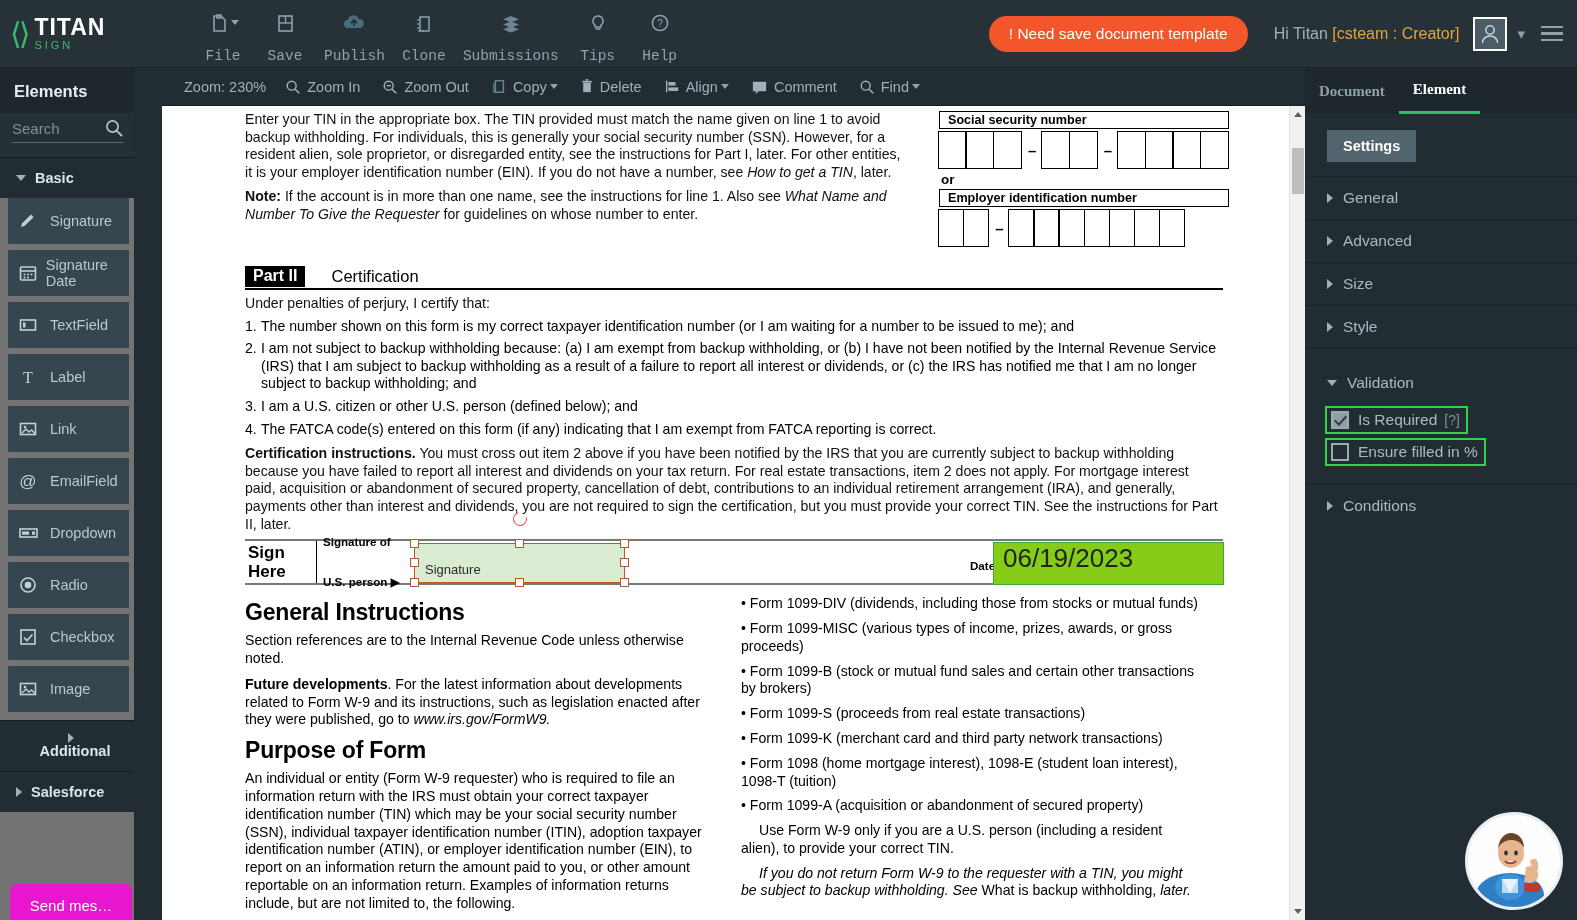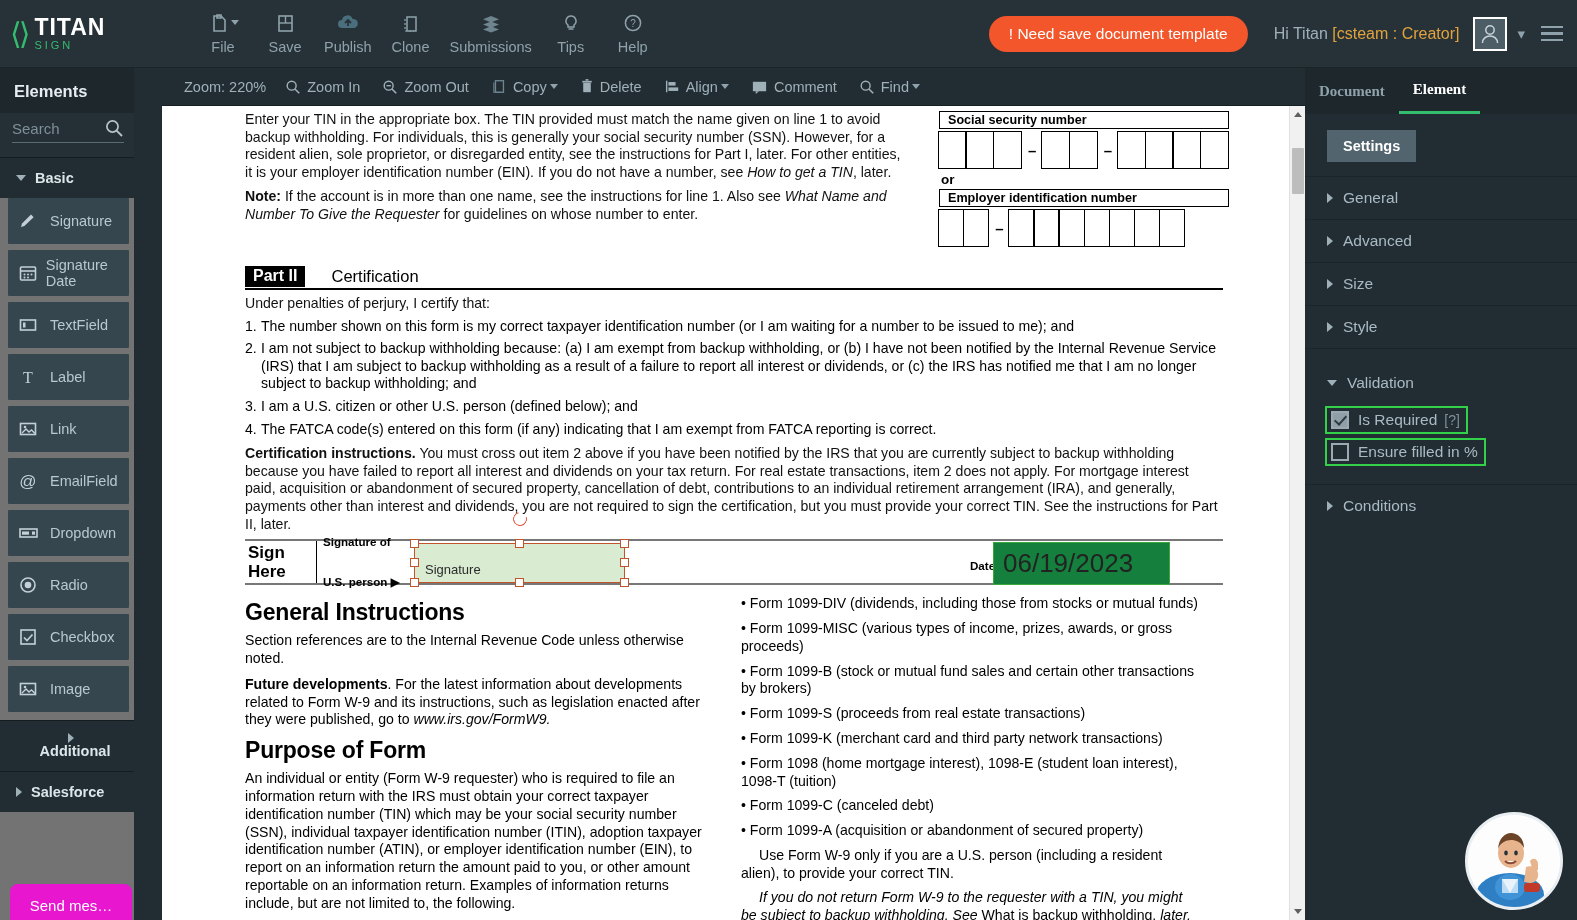--- a/index.html
+++ b/index.html
@@ -23,21 +23,21 @@
   .logo-titan { font-size: 23px; color: #fff; letter-spacing: 1px; font-weight: 700; }
   .logo-sign { font-size: 11px; color: #35bd6f; letter-spacing: 3px; display: block; margin-top: 1px; }
 
   .nav-items { display: flex; align-items: flex-start; margin-left: 32px; height: 68px; padding-top: 8px; }
   .nav-item {
     display: flex; flex-direction: column; align-items: center; justify-content: flex-start;
     min-width: 62px; padding: 0 8px; color: #8fa2ab; cursor: pointer;
     font-size: 14.5px;
   }
   .nav-item .ni-icon { height: 30px; display: flex; align-items: center; justify-content: center; }
-  .nav-item .ni-label { margin-top: 1px; white-space: nowrap; }
+  .nav-item .ni-label { margin-top: 10px; white-space: nowrap; font-family: Liberation Mono, monospace; }
   .nav-item svg { display: block; }
   .caret-sm { display: inline-block; margin-left: 3px; border-left: 4px solid transparent; border-right: 4px solid transparent; border-top: 5px solid #8fa2ab; vertical-align: middle; }
 
   #topbar-right { margin-left: auto; display: flex; align-items: center; padding-right: 14px; }
   #need-save-btn {
     background: #f2562a; color: #fff; border: none; border-radius: 22px;
     padding: 9px 20px; font-size: 15.5px; cursor: pointer; white-space: nowrap;
     font-family: "Liberation Sans", sans-serif;
   }
   #greeting { color: #9fb0b9; font-size: 16px; margin-left: 26px; white-space: nowrap; }
@@ -152,22 +152,22 @@
   .h-tl { left: -5px; top: -5px; } .h-tm { left: 50%; margin-left: -5px; top: -5px; }
   .h-tr { right: -5px; top: -5px; } .h-ml { left: -5px; top: 50%; margin-top: -5px; }
   .h-mr { right: -5px; top: 50%; margin-top: -5px; } .h-bl { left: -5px; bottom: -5px; }
   .h-bm { left: 50%; margin-left: -5px; bottom: -5px; } .h-br { right: -5px; bottom: -5px; }
   #rotate-handle {
     position: absolute; left: 50%; margin-left: -7px; top: -32px;
     width: 14px; height: 14px; border: 1.8px solid #e0503a; border-radius: 50%;
     border-top-color: transparent; transform: rotate(30deg); cursor: grab;
   }
   #date-element {
-    position: absolute; left: 25px; top: 1px; width: 177px; height: 43px;
-    border: 1.4px solid #3aa93a; background: #15803d; display: flex; align-items: center;
+    position: absolute; left: 25px; top: 1px; width: 231px; height: 43px;
+    border: 1.4px solid #3aa93a; background: #84cc16; display: flex; align-items: flex-start;
   }
   #date-value { font-size: 26px; color: #222; padding-left: 9px; letter-spacing: 0px; }
 
   
   #lower { display: flex; margin-top: 10px; }
   #lcol { width: 486px; padding-right: 16px; }
   #rcol { width: 470px; padding-left: 10px; }
   h2.gi { font-size: 23px; font-weight: bold; margin: 4px 0 6px 0; letter-spacing: -0.2px; }
   .lp { font-size: 14.1px; line-height: 17.8px; margin-bottom: 8px; }
   .bullet { font-size: 14.1px; line-height: 17.8px; margin-bottom: 7px; }
@@ -434,21 +434,21 @@
   </div>
   <div class="group-header">
     <span class="tri-right"></span>
     <span>Salesforce</span>
   </div>
 
   <button id="send-message-btn">Send mes…</button>
 </div>
 
 <div id="doc-toolbar">
-  <div id="tb-zoomlevel">Zoom: 220%</div>
+  <div id="tb-zoomlevel">Zoom: 230%</div>
   <div class="tb-item">
     <span class="tb-ico">
         <svg width="16" height="16" viewBox="0 0 18 18">
           <circle cx="7.5" cy="7.5" r="5" fill="none" stroke="#9fb0b9" stroke-width="1.6"></circle>
           <line x1="11.2" y1="11.2" x2="16" y2="16" stroke="#9fb0b9" stroke-width="1.8"></line>
         </svg>
       </span>
     <span>Zoom In</span>
   </div>
   <div class="tb-item">
@@ -623,21 +623,20 @@
           <p class="lp">An individual or entity (Form W-9 requester) who is required to file an information return with the IRS must obtain your correct taxpayer identification number (TIN) which may be your social security number (SSN), individual taxpayer identification number (ITIN), adoption taxpayer identification number (ATIN), or employer identification number (EIN), to report on an information return the amount paid to you, or other amount reportable on an information return. Examples of information returns include, but are not limited to, the following.</p>
 
         </div>
         <div id="rcol">
           <p class="bullet">• Form 1099-DIV (dividends, including those from stocks or mutual funds)</p>
           <p class="bullet">• Form 1099-MISC (various types of income, prizes, awards, or gross proceeds)</p>
           <p class="bullet">• Form 1099-B (stock or mutual fund sales and certain other transactions by brokers)</p>
           <p class="bullet">• Form 1099-S (proceeds from real estate transactions)</p>
           <p class="bullet">• Form 1099-K (merchant card and third party network transactions)</p>
           <p class="bullet">• Form 1098 (home mortgage interest), 1098-E (student loan interest), 1098-T (tuition)</p>
-          <p class="bullet">• Form 1099-C (canceled debt)</p>
           <p class="bullet">• Form 1099-A (acquisition or abandonment of secured property)</p>
           <p class="bullet indent">Use Form W-9 only if you are a U.S. person (including a resident alien), to provide your correct TIN.</p>
           <p class="bullet indent"><span class="it">If you do not return Form W-9 to the requester with a TIN, you might be subject to backup withholding. See</span><span> What is backup withholding,</span><span class="it"> later.</span></p>
         </div>
       </div>
 
     </div>
   </div>
 
   <div id="vscroll">

